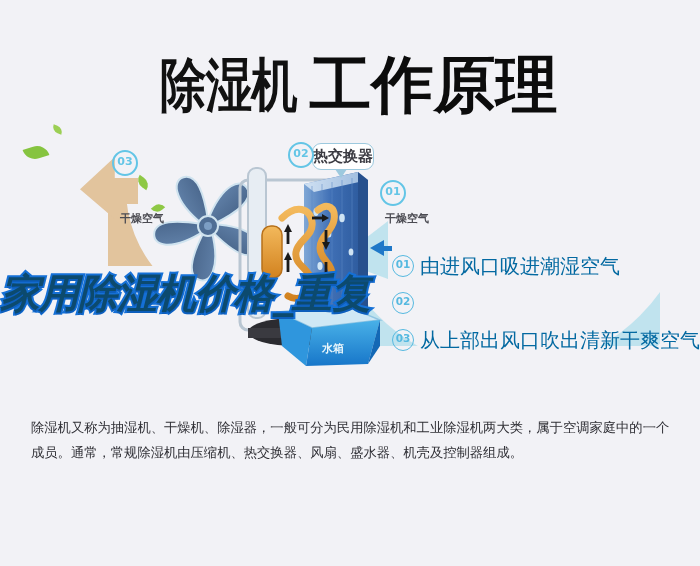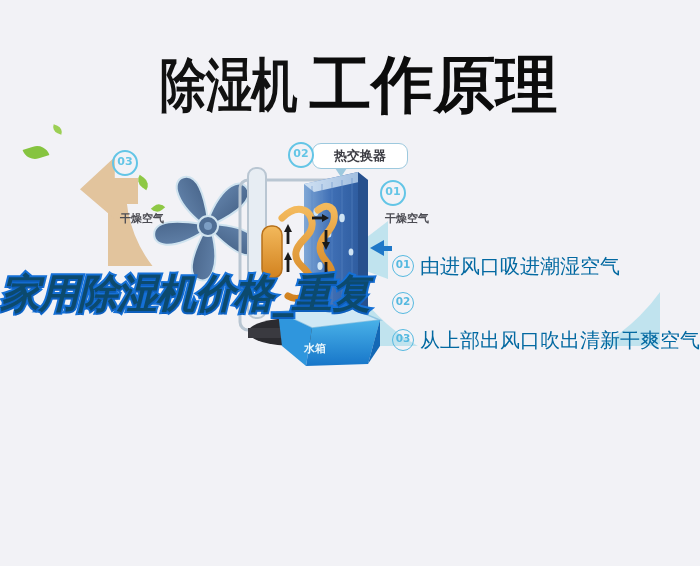--- a/index.html
+++ b/index.html
@@ -90,25 +90,25 @@
   .tank{position:absolute;left:276px;top:198px;width:112px;height:72px;}
 
   
   .lbl{
     position:absolute;font-size:11px;color:#4b4b52;
     font-weight:700;white-space:nowrap;
     font-family:"DejaVu Sans","Liberation Sans",sans-serif;
   }
   .lbl-dry{left:120px;top:103px;}
   .lbl-moist{left:385px;top:103px;}
-  .lbl-tank{left:304px;top:233px;color:#eaf6fb;font-size:11px;}
+  .lbl-tank{left:322px;top:233px;color:#eaf6fb;font-size:11px;}
   .lbl-hx{
-    left:312px;top:35px;font-size:13px;color:#3b3b42;
+    left:312px;top:35px;font-size:15px;color:#3b3b42;
     background:#ffffff;border:1.4px solid #9dc9de;border-radius:9px;
-    padding:3px 21px;
+    padding:3px 0;
   }
   .lbl-hx:after{
     content:"";position:absolute;left:22px;top:100%;
     width:0;height:0;border-left:6px solid transparent;
     border-right:6px solid transparent;border-top:9px solid #9dc9de;
   }
 
   
   .badge{
     position:absolute;width:22px;height:22px;border-radius:50%;
@@ -311,15 +311,16 @@
     </div>
     <div class="step">
       <span class="num">03</span>
       <span class="txt">从上部出风口吹出清新干爽空气</span>
     </div>
   </div>
 
   <div class="watermark">家用除湿机价格_重复</div>
 
   <div class="body-copy">
+    <p>除湿机又称为抽湿机、干燥机、除湿器，一般可分为民用除湿机和工业除湿机两大类，属于空调家庭中的一个成员。通常，常规除湿机由压缩机、热交换器、风扇、盛水器、机壳及控制器组成。</p>
   </div>
 
 </div>
 
 </body></html>

